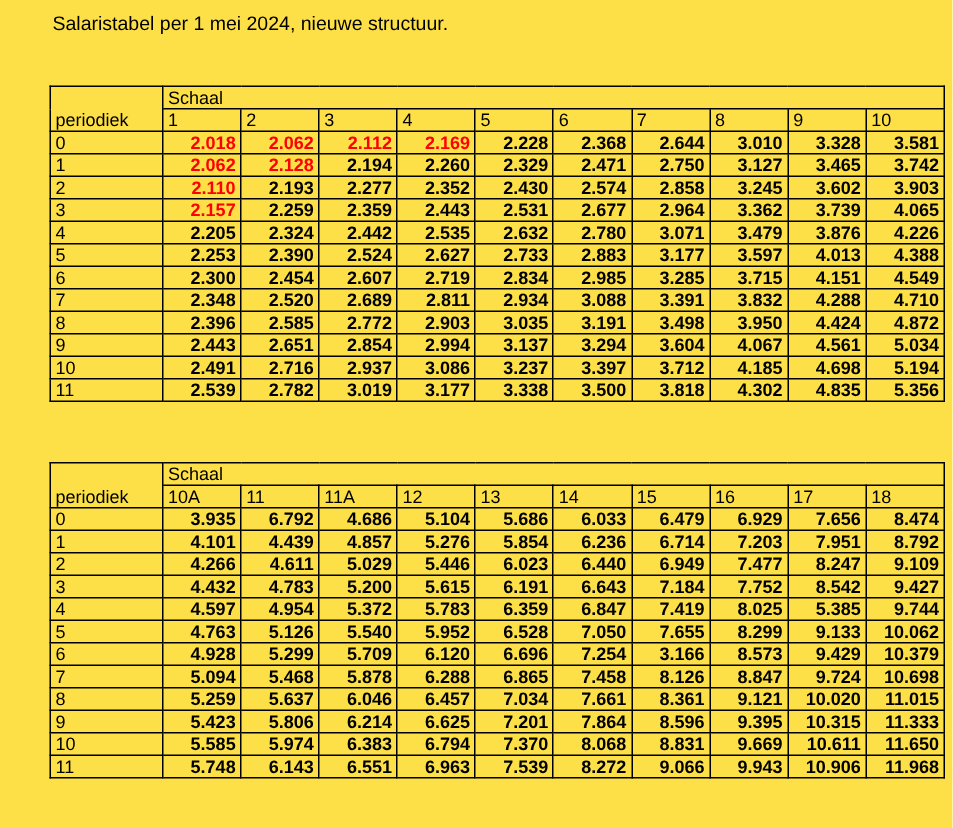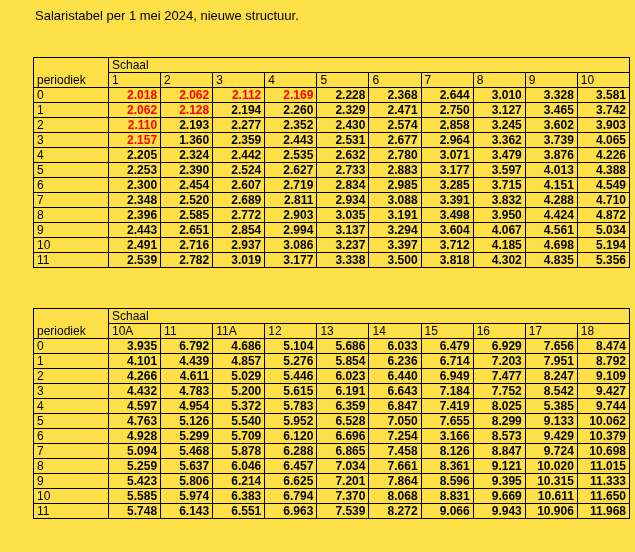--- a/index.html
+++ b/index.html
@@ -135,21 +135,21 @@
           <td class="val">2.430</td>
           <td class="val">2.574</td>
           <td class="val">2.858</td>
           <td class="val">3.245</td>
           <td class="val">3.602</td>
           <td class="val">3.903</td>
         </tr>
         <tr>
           <td class="rowlabel">3</td>
           <td class="val" style="color: rgb(255, 0, 0);">2.157</td>
-          <td class="val">1.360</td>
+          <td class="val">2.259</td>
           <td class="val">2.359</td>
           <td class="val">2.443</td>
           <td class="val">2.531</td>
           <td class="val">2.677</td>
           <td class="val">2.964</td>
           <td class="val">3.362</td>
           <td class="val">3.739</td>
           <td class="val">4.065</td>
         </tr>
         <tr>

